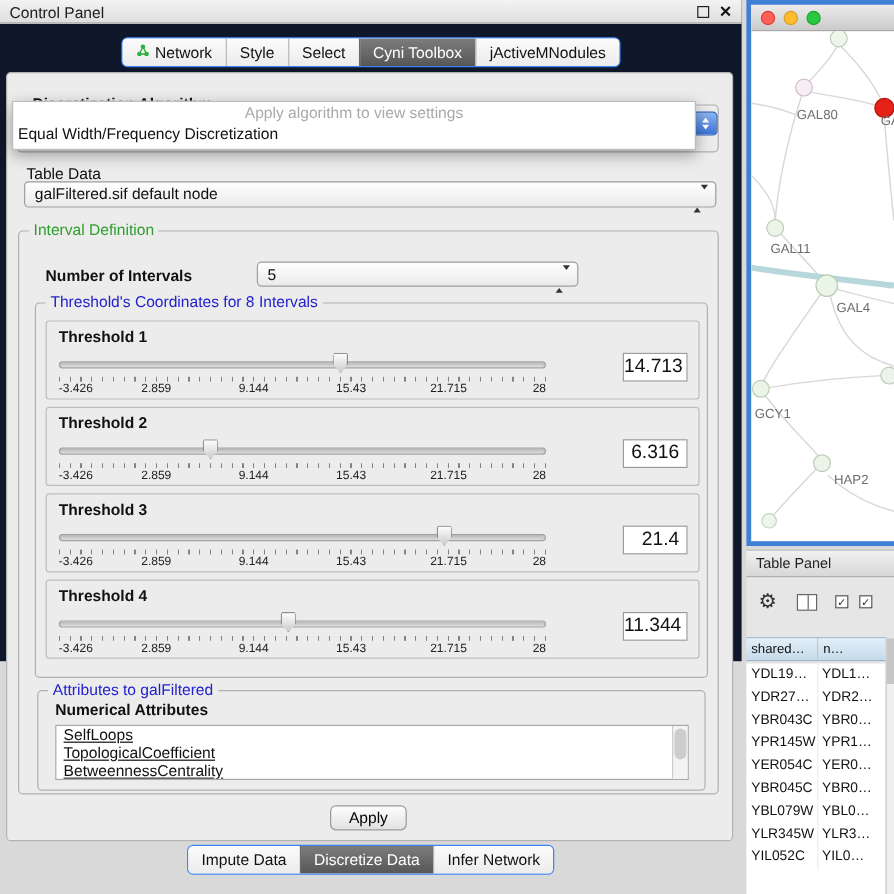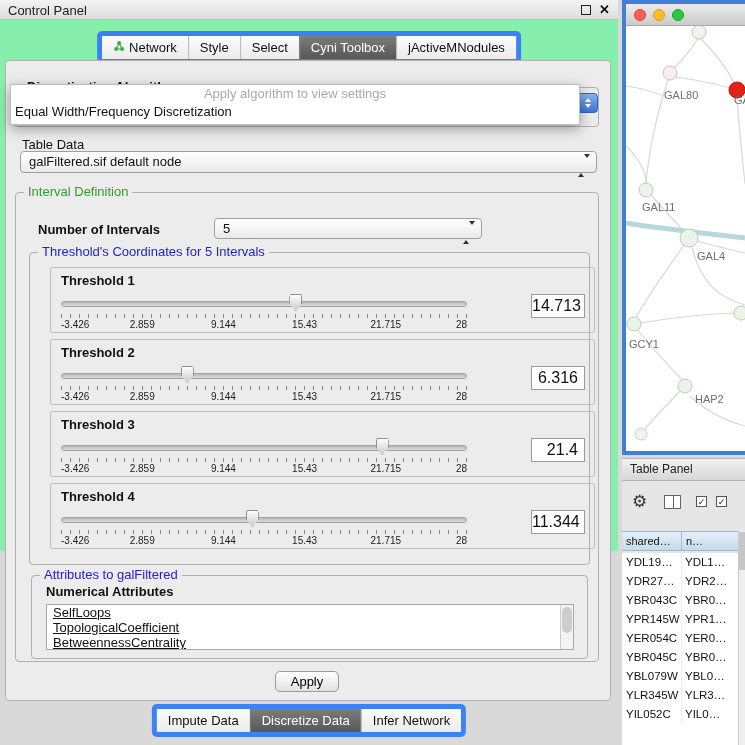--- a/index.html
+++ b/index.html
@@ -1,28 +1,28 @@
 <!DOCTYPE html>
 <html><head>
 <meta charset="utf-8">
 <style>
   html,body{margin:0;padding:0;background:#d9d9d9;}
   #screen{position:relative;width:745px;height:745px;background:#d9d9d9;
     font-family:"Liberation Sans",sans-serif;color:#111;overflow:hidden;font-size:13px;}
 
   
-  .ctrl{position:absolute;left:0;top:0;width:618px;height:551px;background:#86efac;}
+  .ctrl{position:absolute;left:0;top:0;width:618px;height:551px;background:#0f172a;}
   .titlebar{position:absolute;left:0;top:0;width:618px;height:20px;
     background:linear-gradient(#f3f3f3,#dedede);border-bottom:1px solid #bdbdbd;box-sizing:border-box;}
   .titlebar .title{position:absolute;left:8px;top:3px;font-size:13px;color:#1c1c1c;}
   .float-btn{position:absolute;right:27px;top:5px;width:8px;height:8px;border:1.5px solid #222;background:transparent;}
   .close-btn{position:absolute;right:8px;top:2px;font-size:13px;font-weight:bold;color:#111;cursor:default;}
 
   .seg{position:absolute;left:309px;transform:translateX(-50%);display:flex;height:23px;
-    border:5px solid #3b82f6;border-radius:5px;overflow:hidden;background:#f4f4f4;}
+    border:1px solid #3b82f6;border-radius:5px;overflow:hidden;background:#f4f4f4;}
   #topTabs{top:31px;}
   #bottomTabs{top:704px;}
   .tab{display:flex;align-items:center;gap:4px;padding:0 11px;font-size:13px;white-space:nowrap;
     border-left:1px solid #b6b6b6;background:linear-gradient(#fbfbfb,#ececec);cursor:default;}
   .tab:first-child{border-left:none;}
   .tab.selected{background:linear-gradient(#7c7c7c,#575757);color:#fff;border-left-color:#6a6a6a;}
 
   .content-panel{position:absolute;left:5px;top:60px;width:606px;height:641px;
     border:1px solid #b3b3b3;border-radius:4px;background:#ececec;box-sizing:border-box;}
 
@@ -51,21 +51,21 @@
   .popup{position:absolute;left:10px;top:84px;width:568px;background:#fff;border:1px solid #bdbdbd;
     box-shadow:0 4px 12px rgba(0,0,0,.35);z-index:30;padding-bottom:4px;}
   .popup .prompt{height:18px;line-height:18px;text-align:center;color:#a9a9a9;font-size:13px;}
   .popup-option{height:17px;line-height:17px;padding-left:4px;font-size:13px;color:#111;}
   .popup-option.bold{font-weight:bold;}
 
   .plain-label{position:absolute;font-size:13px;color:#111;}
   .bold-label{position:absolute;font-size:13px;font-weight:bold;color:#111;}
 
   
-  .t-panel{position:absolute;left:20px;width:545px;height:66px;border:1px solid #bdbdbd;border-radius:3px;box-sizing:border-box;}
+  .t-panel{position:absolute;left:8px;width:545px;height:66px;border:1px solid #bdbdbd;border-radius:3px;box-sizing:border-box;}
   .t-label{position:absolute;left:10px;top:5px;font-size:13px;font-weight:bold;}
   .slider{position:absolute;left:10px;top:26px;width:406px;height:38px;text-decoration:underline;}
   .track{position:absolute;left:0;right:0;top:7px;height:4px;background:linear-gradient(#b7b7b7,#dedede);
     border:1px solid #a2a2a2;border-radius:3px;}
   .thumb{position:absolute;top:0;width:13px;height:17px;background:linear-gradient(#fdfdfd,#cccccc);
     border:1px solid #8f8f8f;box-sizing:border-box;
     clip-path:polygon(10% 0,90% 0,100% 14%,100% 55%,50% 100%,0 55%,0 14%);}
   .ticks{position:absolute;left:0;right:0;top:20px;height:4px;
     background:repeating-linear-gradient(to right,#828282 0 1px,transparent 1px 9px);}
   .tick-labels{position:absolute;left:0;right:0;top:25px;height:12px;font-size:10px;color:#222;}
@@ -172,21 +172,21 @@
       <div class="group" style="left:9px;top:131px;width:584px;height:470px;">
         <span class="legend green">Interval Definition</span>
 
         <div class="bold-label" style="left:22px;top:29px;">Number of Intervals</div>
         <div class="combo" style="left:198px;top:25px;width:268px;height:21px;">
           <span>5</span>
           <span class="stepper"><span class="arr-up"></span><span class="arr-dn"></span></span>
         </div>
 
         <div class="group" id="thresholdPanels" style="left:13px;top:59px;width:561px;height:313px;">
-          <span class="legend blue">Threshold's Coordinates for 5 Intervals</span>
+          <span class="legend blue">Threshold's Coordinates for 8 Intervals</span>
         <div class="t-panel" style="top: 14px;">
               <div class="t-label">Threshold 1</div>
               <div class="slider">
                 <div class="track"></div>
                 <div class="thumb" style="left: calc(57.72% - 6px);"></div>
                 <div class="ticks"></div>
                 <div class="tick-labels">
                   <span style="left: 0%; transform: none;">-3.426</span>
                   <span style="left: 20%;">2.859</span>
                   <span style="left: 40%;">9.144</span>

